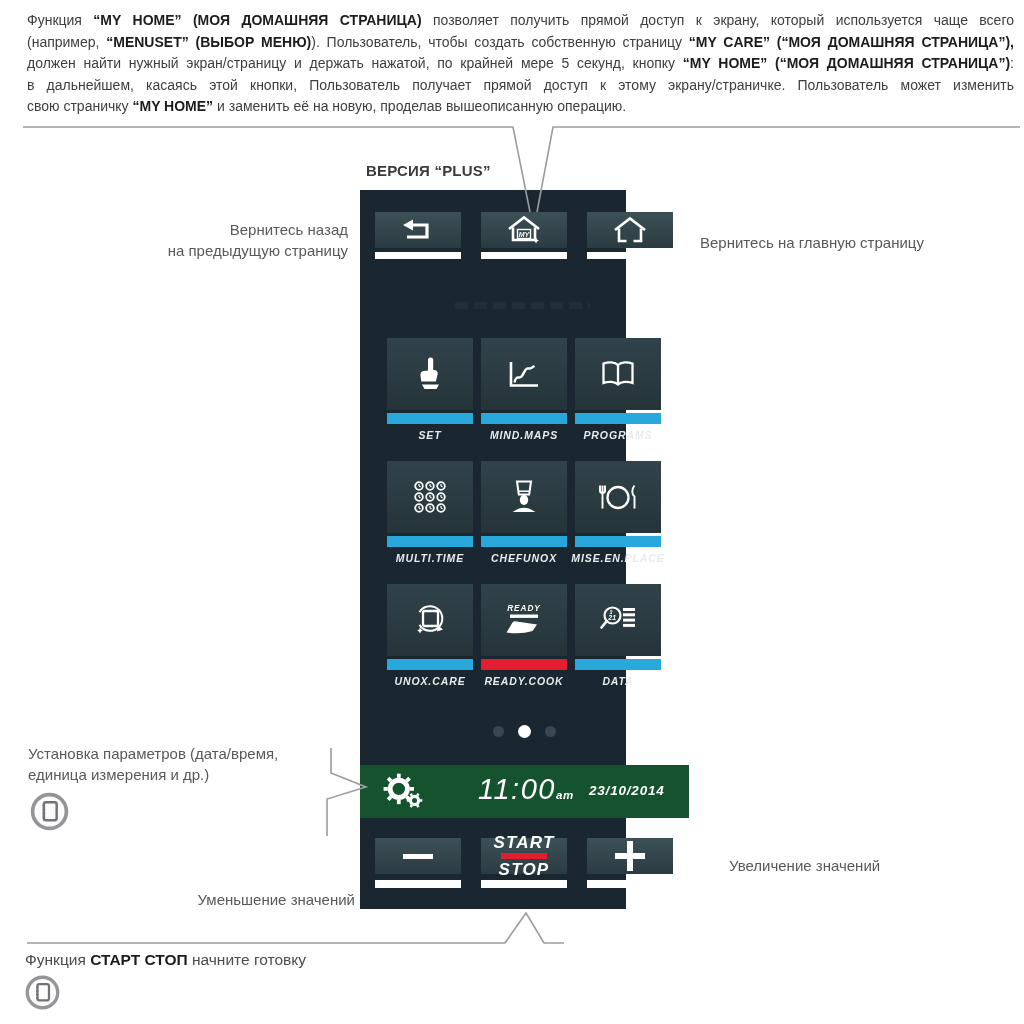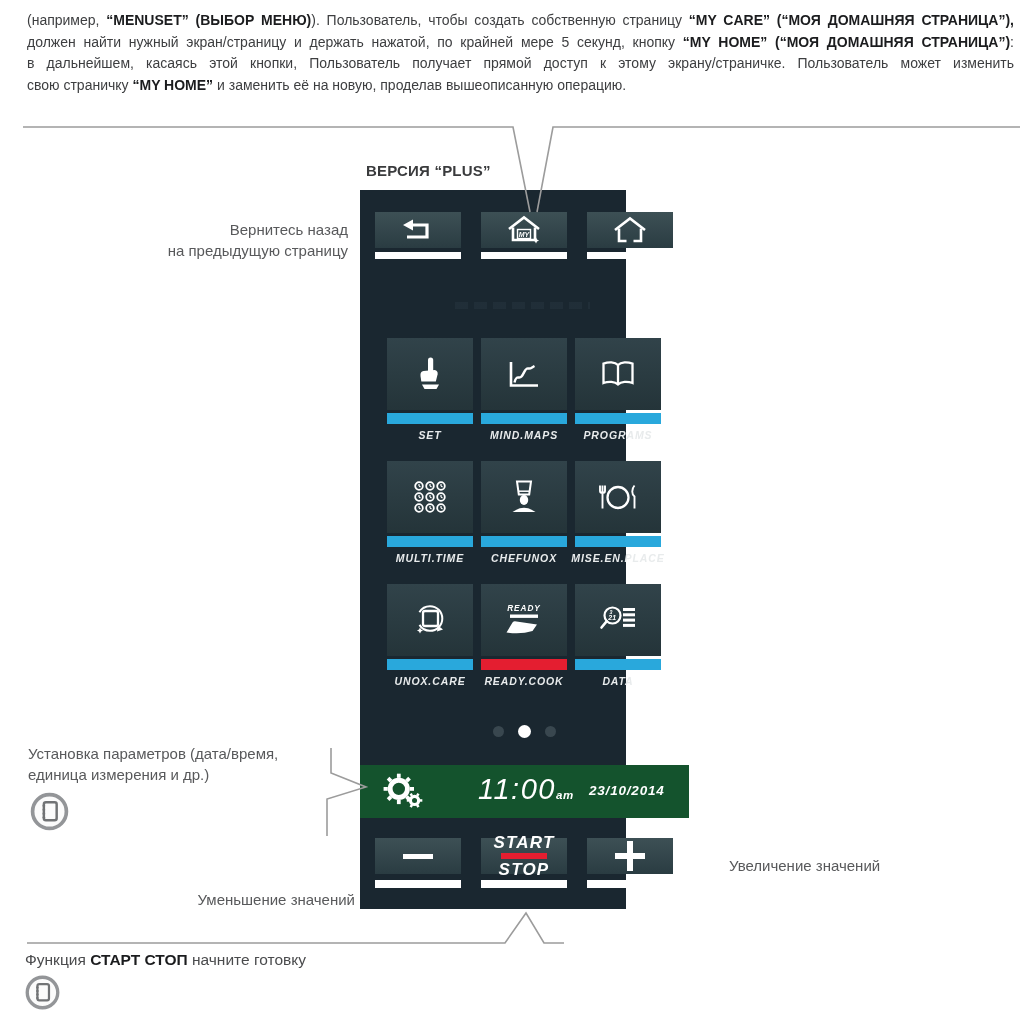--- a/index.html
+++ b/index.html
@@ -48,32 +48,34 @@
   .plus-icon::after{content:"";position:absolute;left:12.2px;top:0;width:5.5px;height:30px;background:#fff;}
   .connectors{position:absolute;left:0;top:0;width:1024px;height:1024px;pointer-events:none;z-index:5;}
   .manualicon{position:absolute;}
 </style>
 </head>
 <body>
 
 <div class="page">
 
   <div class="intro">
+      <div class="iline j"><span>Функция </span><span class="b">“MY HOME” (МОЯ ДОМАШНЯЯ СТРАНИЦА)</span><span> позволяет получить прямой доступ к экрану, который используется чаще всего</span></div>
       <div class="iline j"><span>(например, </span><span class="b">“MENUSET” (ВЫБОР МЕНЮ)</span><span>). Пользователь, чтобы создать собственную страницу </span><span class="b">“MY CARE” (“МОЯ ДОМАШНЯЯ СТРАНИЦА”),</span></div>
       <div class="iline j"><span>должен найти нужный экран/страницу и держать нажатой, по крайней мере 5 секунд, кнопку </span><span class="b">“MY HOME” (“МОЯ ДОМАШНЯЯ СТРАНИЦА”)</span><span>:</span></div>
       <div class="iline j"><span>в дальнейшем, касаясь этой кнопки, Пользователь получает прямой доступ к этому экрану/страничке. Пользователь может изменить</span></div>
       <div class="iline"><span>свою страничку </span><span class="b">“MY HOME”</span><span> и заменить её на новую, проделав вышеописанную операцию.</span></div>
     </div>
 
   <div class="version">ВЕРСИЯ “PLUS”</div>
 
   <div class="annot" style="right:676px;top:219px;text-align:right;">
     <div>Вернитесь назад</div>
     <div>на предыдущую страницу</div>
   </div>
+  <div class="annot" style="left:700px;top:232px;">Вернитесь на главную страницу</div>
   <div class="annot" style="left:28px;top:743px;">
     <div>Установка параметров (дата/время,</div>
     <div>единица измерения и др.)</div>
   </div>
   <div class="annot" style="right:669px;top:889px;text-align:left;">Уменьшение значений</div>
   <div class="annot" style="left:729px;top:855px;">Увеличение значений</div>
 
   <div class="caption"><span>Функция </span><span class="b">СТАРТ СТОП</span><span> начните готовку</span></div>
 
   <svg class="manualicon" style="left:29px;top:791px;" width="41" height="41" viewBox="0 0 40 40">

